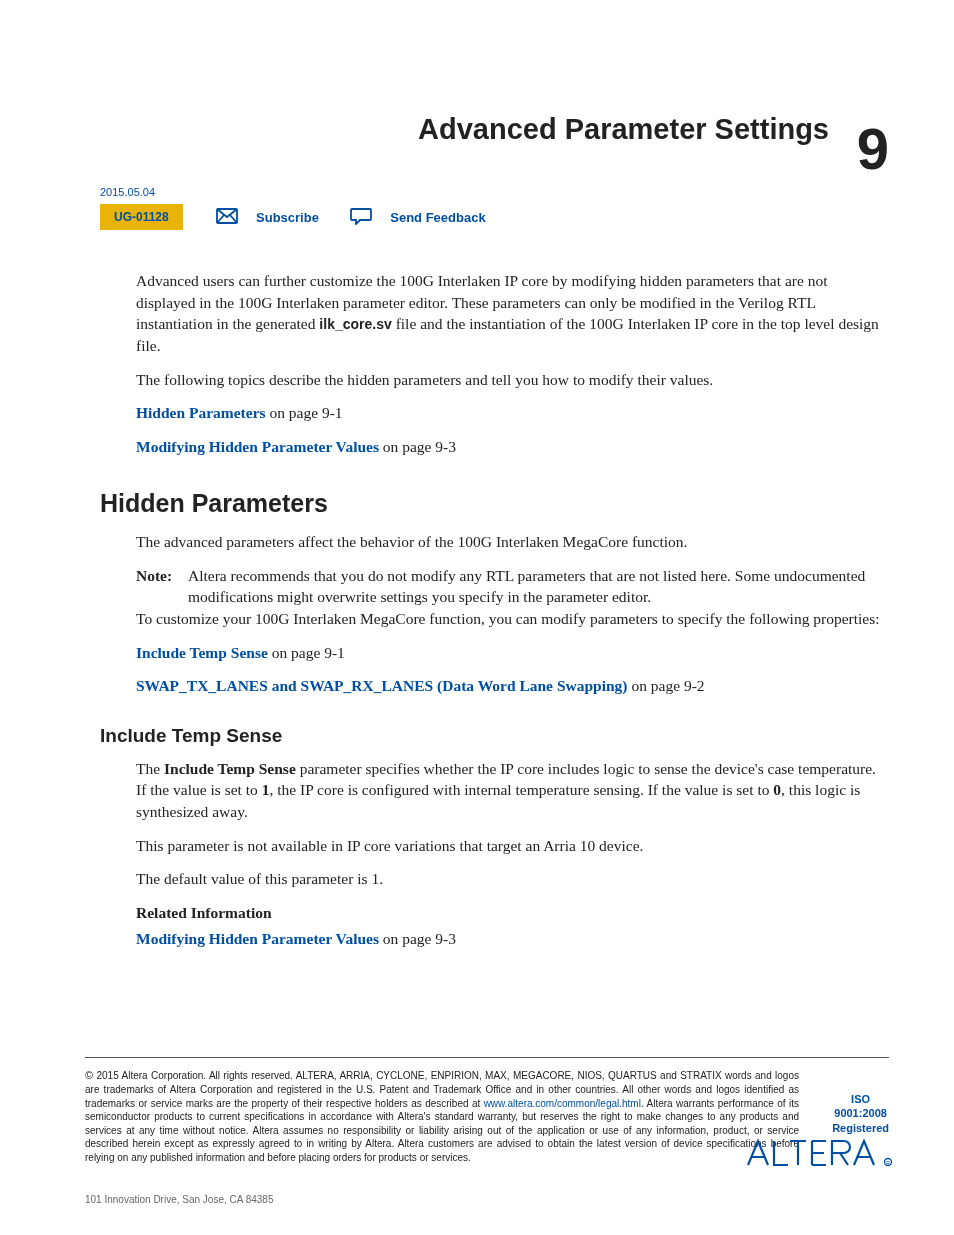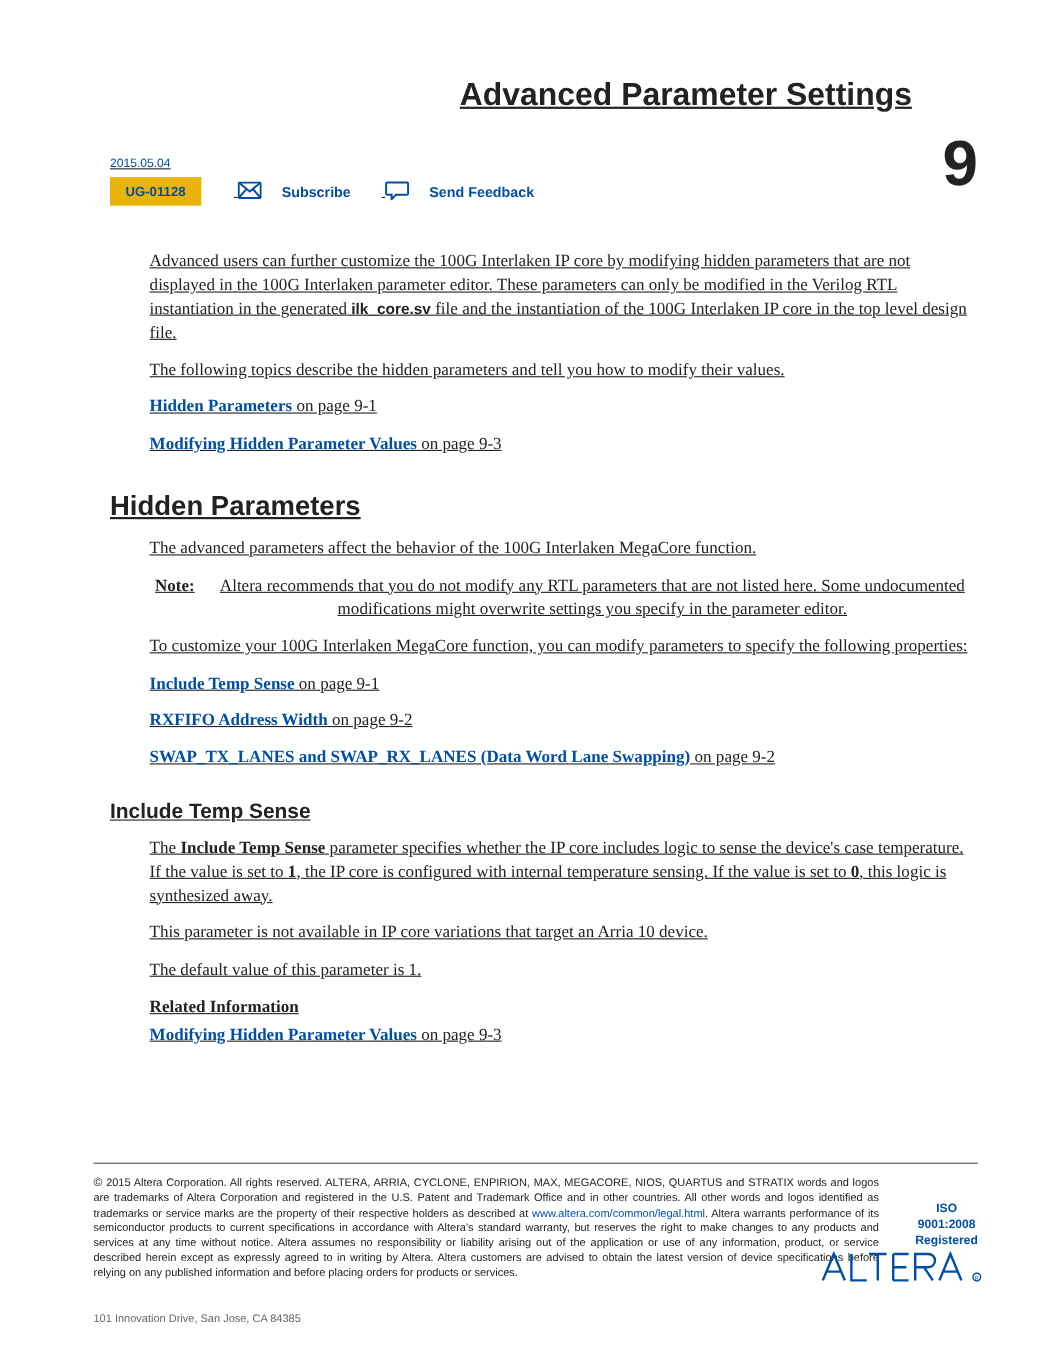--- a/index.html
+++ b/index.html
@@ -6,23 +6,22 @@
     margin: 0;
     font-family: Georgia, 'Times New Roman', serif;
     color: #222;
     background: #fff;
     width: 954px;
     height: 1235px;
     position: relative;
     box-sizing: border-box;
   }
   .page {
-    padding: 70px 65px 0 100px;
+    padding: 113px 65px 0 100px;
     position: relative;
-    text-decoration: underline;
   }
   .chapter-title {
     font-family: "Segoe UI", "Helvetica Neue", Arial, sans-serif;
     font-weight: 700;
     font-size: 29px;
     text-align: right;
     padding-right: 60px;
     margin-bottom: 10px;
   }
   .chapter-number {
@@ -172,27 +171,26 @@
         <span class="link">Hidden Parameters</span><span> on page 9-1</span>
       </p>
       <p>
         <span class="link">Modifying Hidden Parameter Values</span><span> on page 9-3</span>
       </p>
     </div>
 
     <div class="h1">Hidden Parameters</div>
     <div class="indent">
       <p>The advanced parameters affect the behavior of the 100G Interlaken MegaCore function.</p>
-      <div class="note-row" style="margin-bottom:12px;text-align:center;">
+      <div class="note-row" style="">
         <div class="note-label">Note:</div>
         <div style="margin-left:6px;">Altera recommends that you do not modify any RTL parameters that are not listed here. Some undocumented modifications might overwrite settings you specify in the parameter editor.</div>
       </div>
       <p>To customize your 100G Interlaken MegaCore function, you can modify parameters to specify the following properties:</p>
       <p><span class="link">Include Temp Sense</span><span> on page 9-1</span></p>
-      <p><span class="link">RXFIFO Address Width</span><span> on page 9-2</span></p>
       <p><span class="link">SWAP_TX_LANES and SWAP_RX_LANES (Data Word Lane Swapping)</span><span> on page 9-2</span></p>
     </div>
 
     <div class="h2">Include Temp Sense</div>
     <div class="indent">
       <p>
         <span>The </span><span class="bold">Include Temp Sense</span><span> parameter specifies whether the IP core includes logic to sense the device's case temperature. If the value is set to </span><span class="bold">1</span><span>, the IP core is configured with internal temperature sensing. If the value is set to </span><span class="bold">0</span><span>, this logic is synthesized away.</span>
       </p>
       <p>This parameter is not available in IP core variations that target an Arria 10 device.</p>
       <p>The default value of this parameter is 1.</p>

